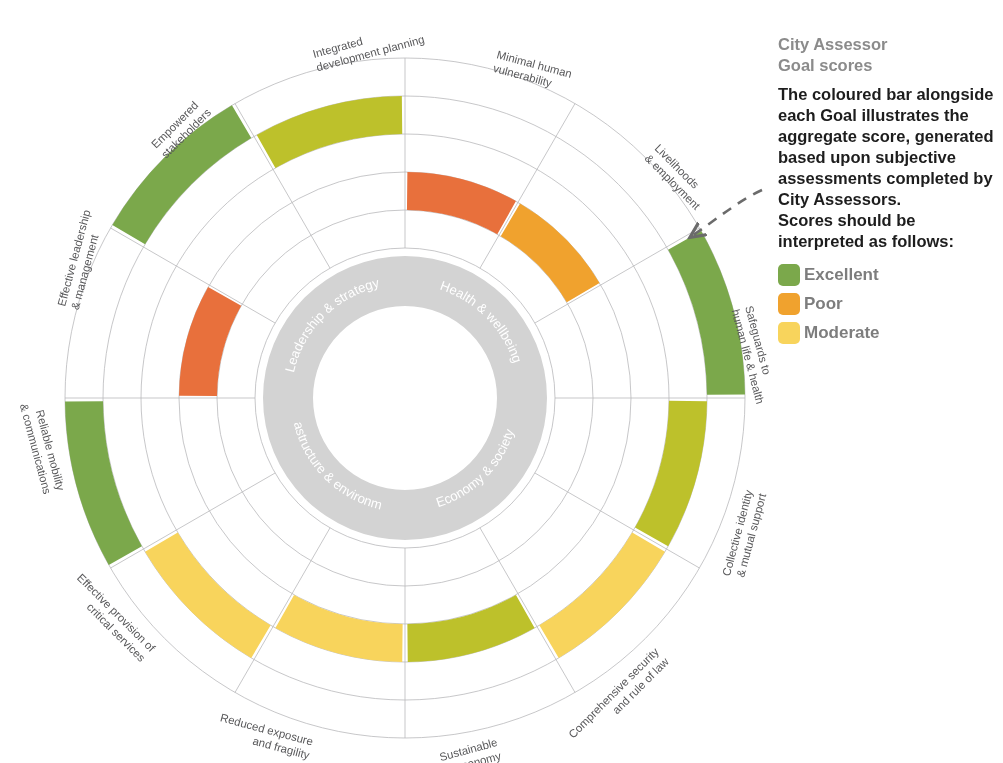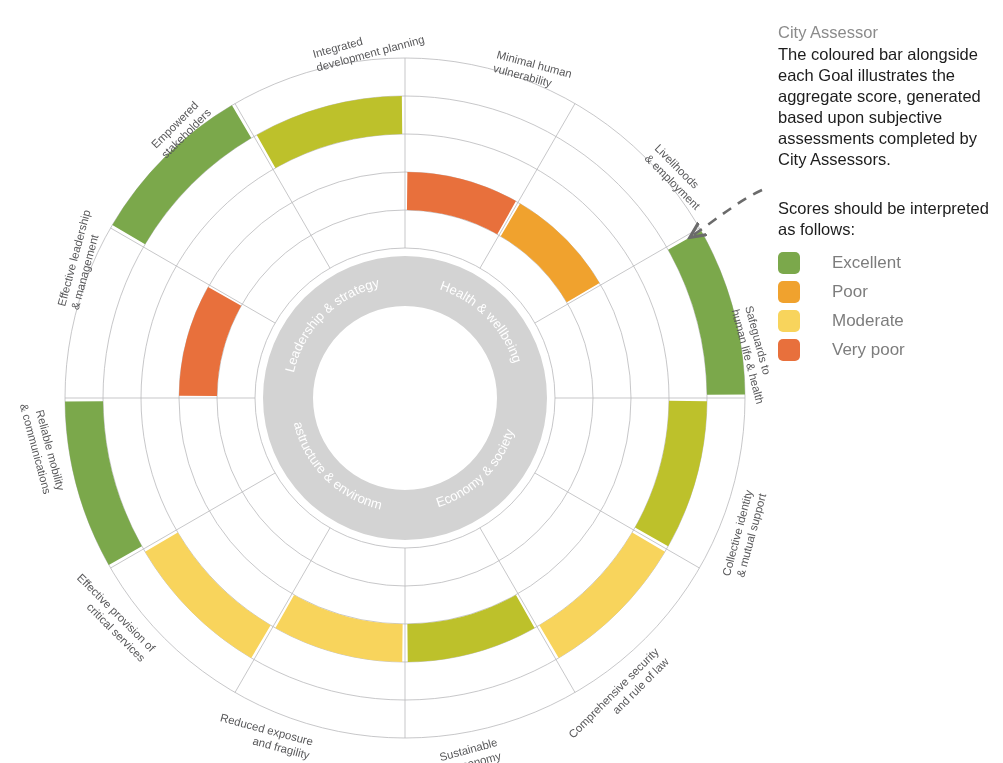--- a/index.html
+++ b/index.html
@@ -9,40 +9,40 @@
     background:#ffffff;
     font-family:"Liberation Sans", sans-serif;
     overflow:hidden;
     position:relative;
   }
   #wheel-panel{
     position:absolute;left:0;top:0;width:770px;height:763px;
   }
   #wheel-svg{display:block;}
   #legend-panel{
-    position:absolute;left:778px;top:0;width:225px;height:626px;
+    position:absolute;left:778px;top:12px;width:225px;height:626px;font-weight:bold;
   }
   .lg-title{
     color:#8b8b8b;font-size:16.5px;line-height:21px;
   }
   .lg-body{
-    color:#1d1d1d;font-size:16.5px;line-height:21px;margin-top:1px;
+    color:#1d1d1d;font-size:16.5px;line-height:21px;margin-top:8px;
   }
   .lg-sub{
     color:#1d1d1d;font-size:16.5px;line-height:21px;
   }
   #legend-head{position:absolute;left:0;top:22px;width:225px;}
   #legend-scores-intro{position:absolute;left:0;top:198px;width:228px;}
   #legend-items{position:absolute;left:0;top:248px;width:225px;}
   .lg-item{display:flex;align-items:center;height:29px;}
   .lg-swatch{
     width:22px;height:22px;border-radius:5px;flex:0 0 auto;
   }
   .lg-label{
-    margin-left:32px;color:#7d7d7d;font-size:17px;
+    margin-left:4px;color:#7d7d7d;font-size:17px;
   }
   .arc-label{
     font-size:11.4px;fill:#58585a;
     font-family:"Liberation Sans", sans-serif;
   }
   .quad-label{
     font-size:13.2px;fill:#ffffff;
     font-family:"Liberation Sans", sans-serif;
   }
 </style>
@@ -120,37 +120,34 @@
       </g>
 
     <path id="callout-arrow" d="M762,190 C740,200 718,218 692,236" fill="none" stroke="#6b6b6b" stroke-width="2.6" stroke-dasharray="10,8" marker-end="url(#arrowhead)"></path>
   </svg>
 </div>
 
 <div id="legend-panel">
 
   <div id="legend-head">
     <div class="lg-title">City Assessor</div>
+    <div class="lg-title">Goal scores</div>
     <div class="lg-body">The coloured bar alongside each Goal illustrates the aggregate score, generated based upon subjective assessments completed by City Assessors.</div>
   </div>
 
   <div id="legend-scores-intro" class="lg-sub">Scores should be interpreted as follows:</div>
 
   <div id="legend-items">
       <div class="lg-item">
         <div class="lg-swatch" style="background: rgb(123, 168, 75);"></div>
         <div class="lg-label">Excellent</div>
       </div>
       <div class="lg-item">
         <div class="lg-swatch" style="background: rgb(240, 162, 46);"></div>
         <div class="lg-label">Poor</div>
       </div>
       <div class="lg-item">
         <div class="lg-swatch" style="background: rgb(248, 212, 92);"></div>
         <div class="lg-label">Moderate</div>
       </div>
-      <div class="lg-item">
-        <div class="lg-swatch" style="background: rgb(232, 112, 60);"></div>
-        <div class="lg-label">Very poor</div>
-      </div>
     </div>
 
 </div>
 
 </body></html>

